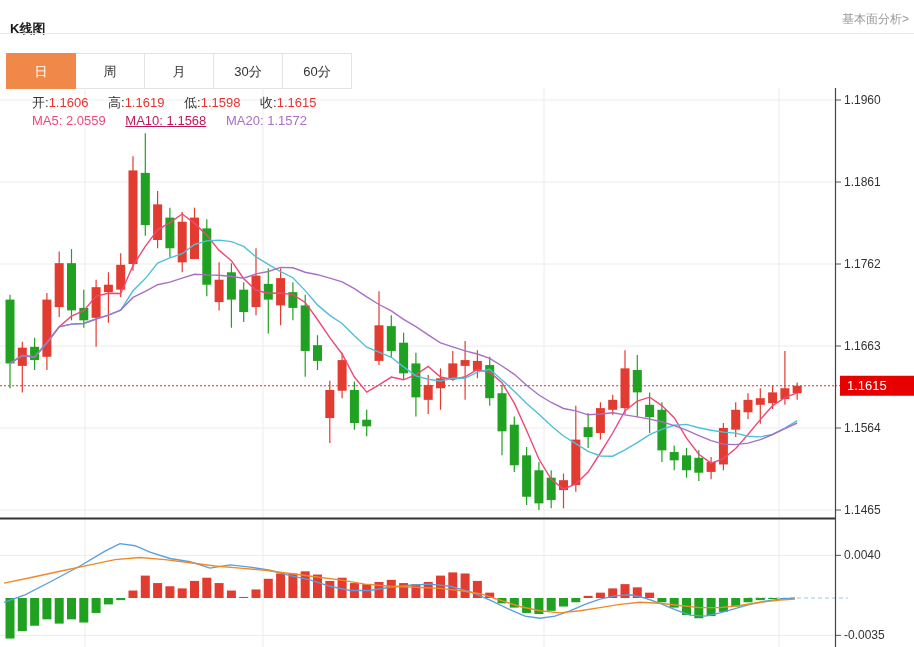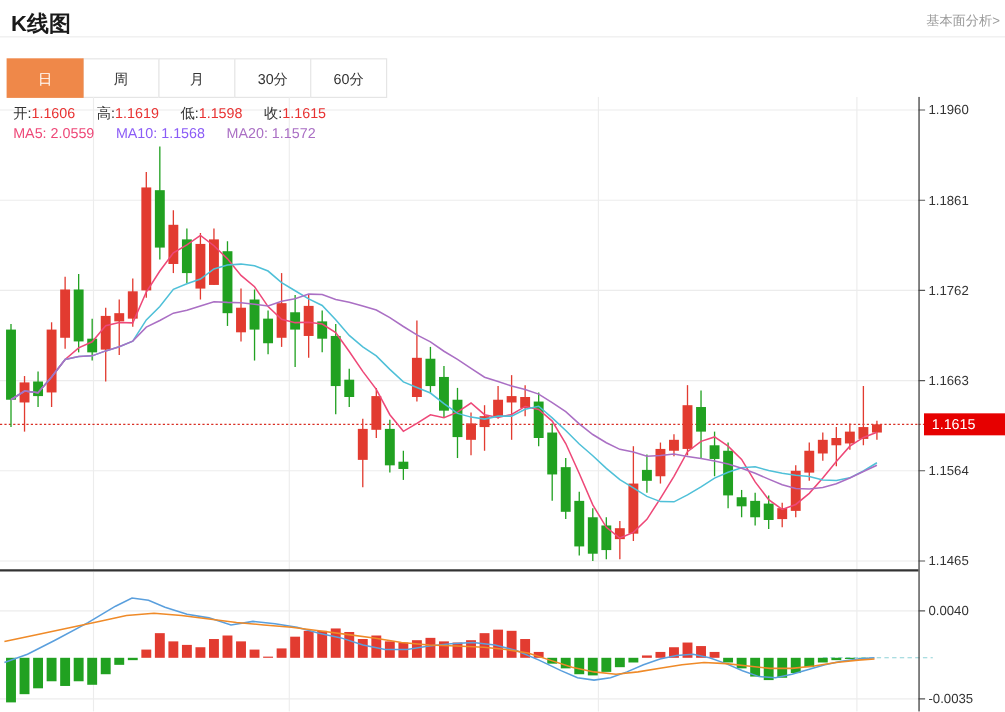--- a/index.html
+++ b/index.html
@@ -1,27 +1,27 @@
 <!DOCTYPE html>
 <html><head>
 <meta charset="utf-8">
 <style>
   html,body{margin:0;padding:0;background:#fff;width:914px;height:647px;overflow:hidden;
     font-family:"Liberation Sans","DejaVu Sans",sans-serif;}
   #page{position:relative;width:914px;height:647px;background:#fff;}
-  #page-title{position:absolute;left:10px;top:8px;font-size:20px;font-weight:bold;color:#1a1a1a;}
+  #page-title{position:absolute;left:10px;top:20px;font-size:13px;font-weight:bold;color:#1a1a1a;}
   #header-link{position:absolute;right:5px;top:11px;font-size:12px;color:#999;text-decoration:none;cursor:pointer;}
   #header-divider{position:absolute;left:0;top:33px;width:914px;height:1px;background:#ebebeb;}
   #tab-bar{position:absolute;left:7px;top:53px;display:flex;}
   .tab{width:70px;height:36px;line-height:36px;text-align:center;font-size:13px;color:#333;
     background:#fff;border:1px solid #e3e3e3;margin-left:-1px;box-sizing:border-box;cursor:pointer;}
   .tab.selected{color:#fff;border-color:transparent;z-index:2;}
   #chart-wrap{position:absolute;left:0;top:88px;width:914px;height:559px;}
   #chart-svg{position:absolute;left:0;top:0;}
-  .legend-row{position:absolute;left:12px;font-size:13px;white-space:nowrap;letter-spacing:0;}
+  .legend-row{position:absolute;left:32px;font-size:13px;white-space:nowrap;letter-spacing:0;}
   .legend-row .grp{margin-right:16px;}
   .lab{color:#333;}
   .val-red{font-weight:normal;}
   #ohlc-legend{top:6px;}
   #ma-legend{top:25px;}
   #macd-legend{top:437px;}
 </style>
 </head>
 <body>
 
@@ -285,18 +285,18 @@
 
     <div class="legend-row" id="ohlc-legend">
       <span class="grp"><span class="lab">开:</span><span class="val-red" style="color: rgb(232, 50, 50);">1.1606</span></span>
       <span class="grp"><span class="lab">高:</span><span class="val-red" style="color: rgb(232, 50, 50);">1.1619</span></span>
       <span class="grp"><span class="lab">低:</span><span class="val-red" style="color: rgb(232, 50, 50);">1.1598</span></span>
       <span class="grp"><span class="lab">收:</span><span class="val-red" style="color: rgb(232, 50, 50);">1.1615</span></span>
     </div>
 
     <div class="legend-row" id="ma-legend">
       <span class="grp" id="ma5-grp" style="color: rgb(238, 72, 120);"><span>MA5:</span> <span>2.0559</span></span>
-      <span class="grp" id="ma10-grp" style="color: #8b5cf6;"><span>MA10:</span> <span>1.1568</span></span>
+      <span class="grp" id="ma10-grp" style="color: #be185d; text-decoration: underline;"><span>MA10:</span> <span>1.1568</span></span>
       <span class="grp" id="ma20-grp" style="color: rgb(170, 111, 196);"><span>MA20:</span> <span>1.1572</span></span>
     </div>
 
   </div>
 </div>
 
 </body></html>

